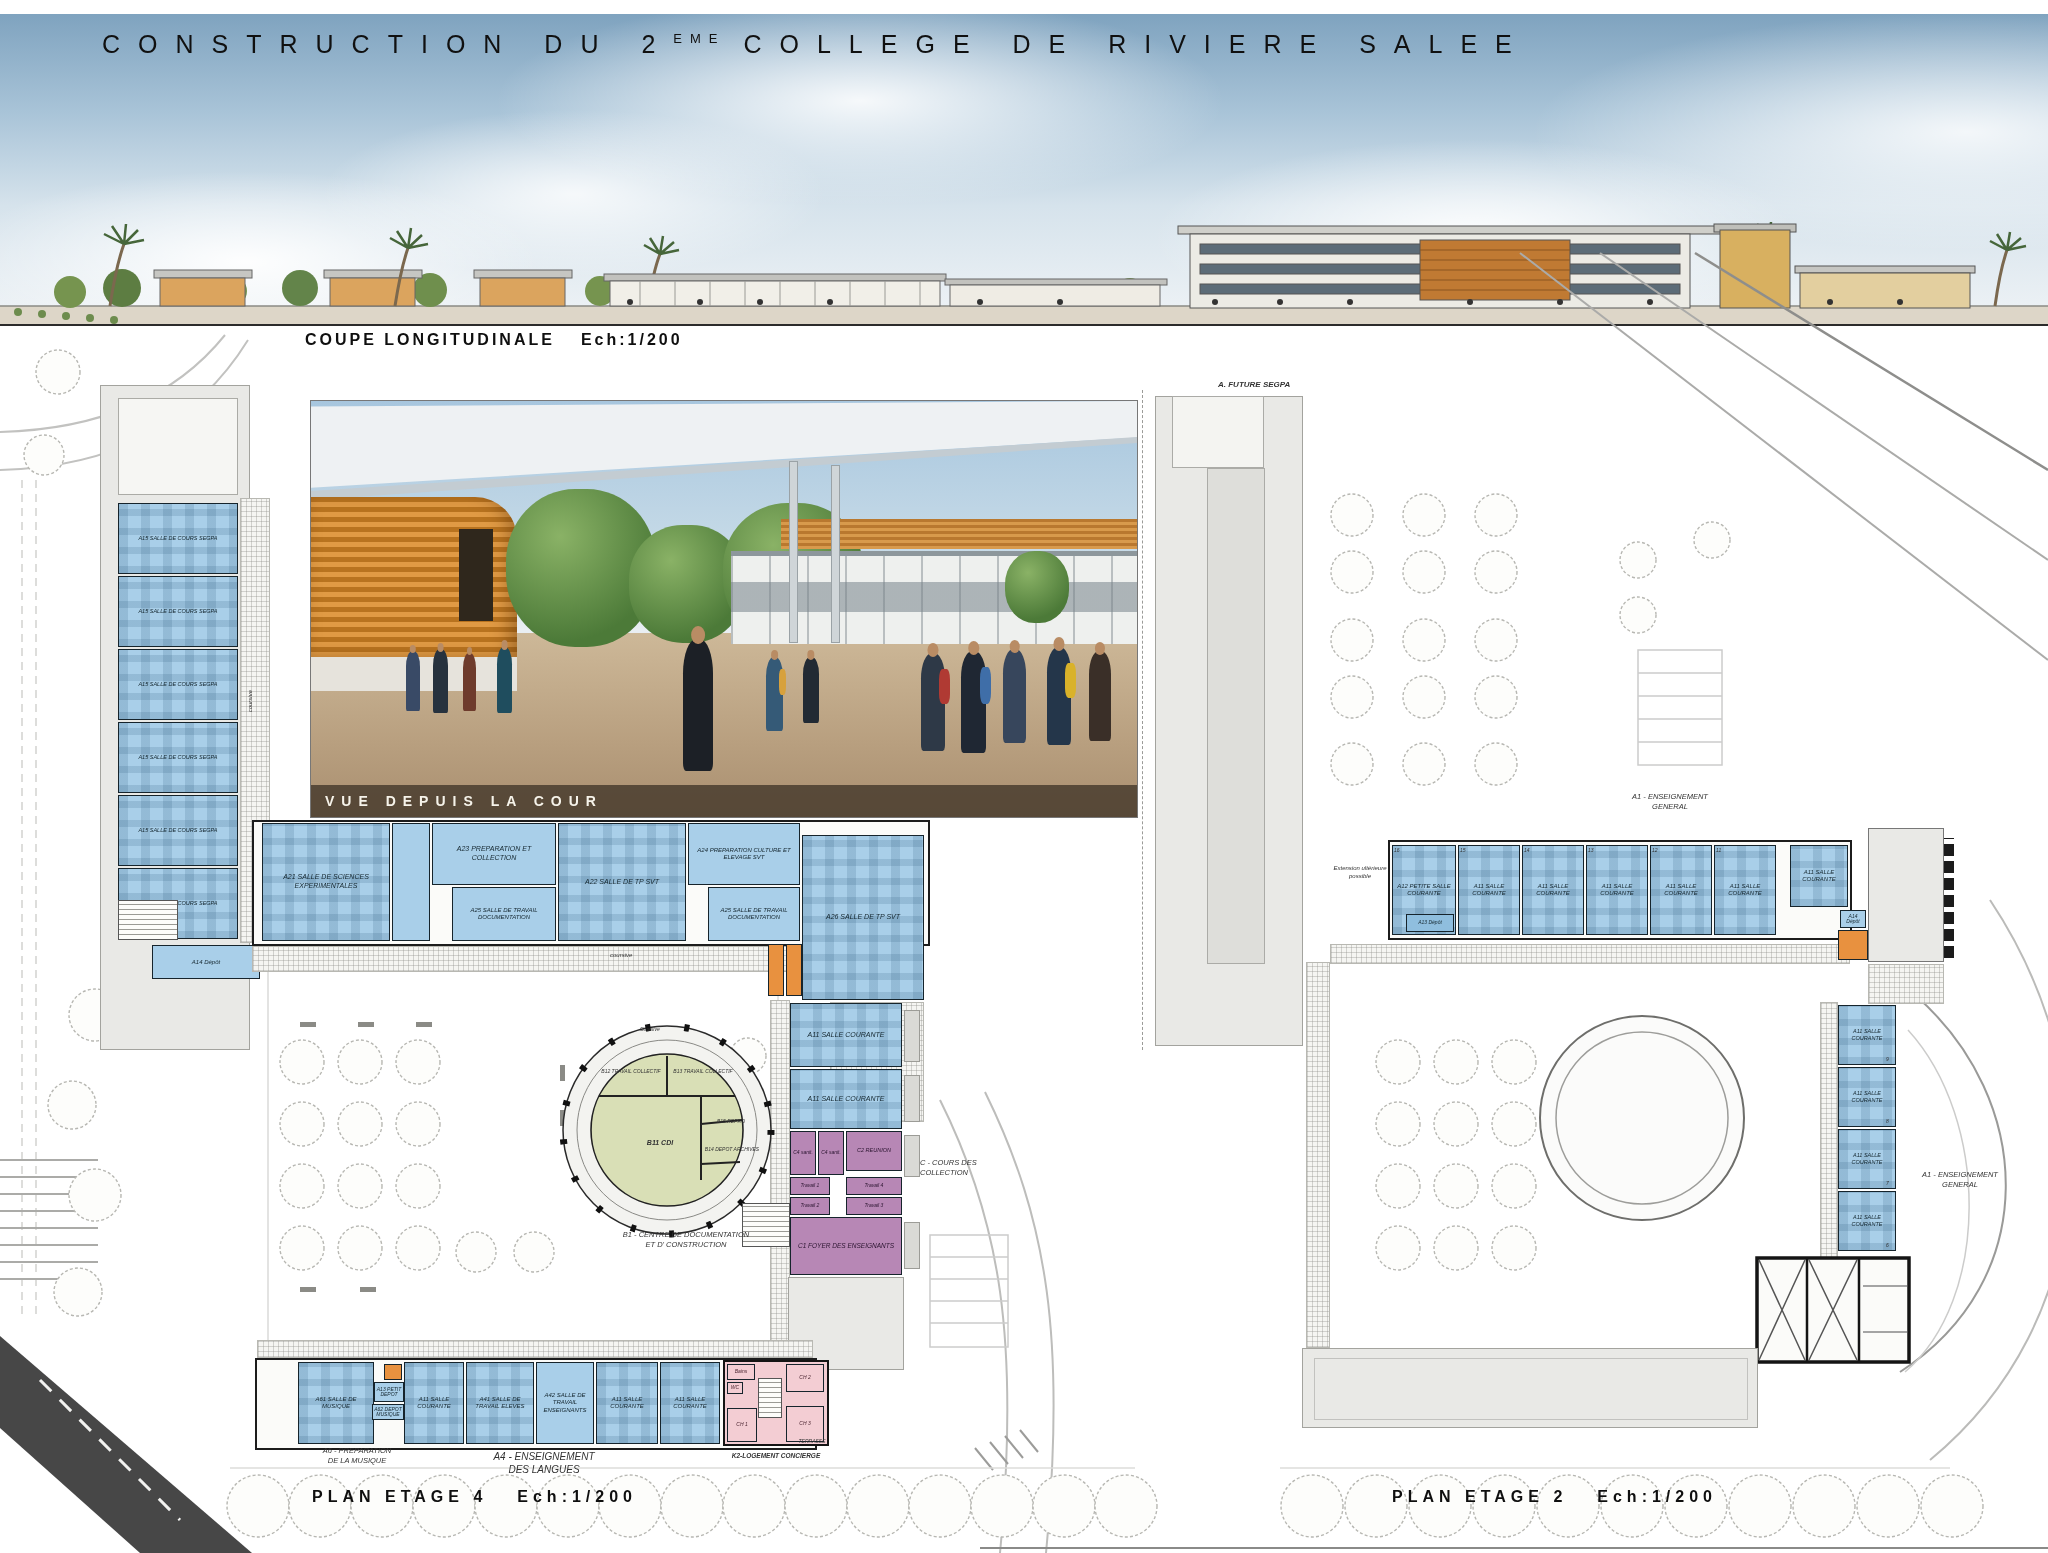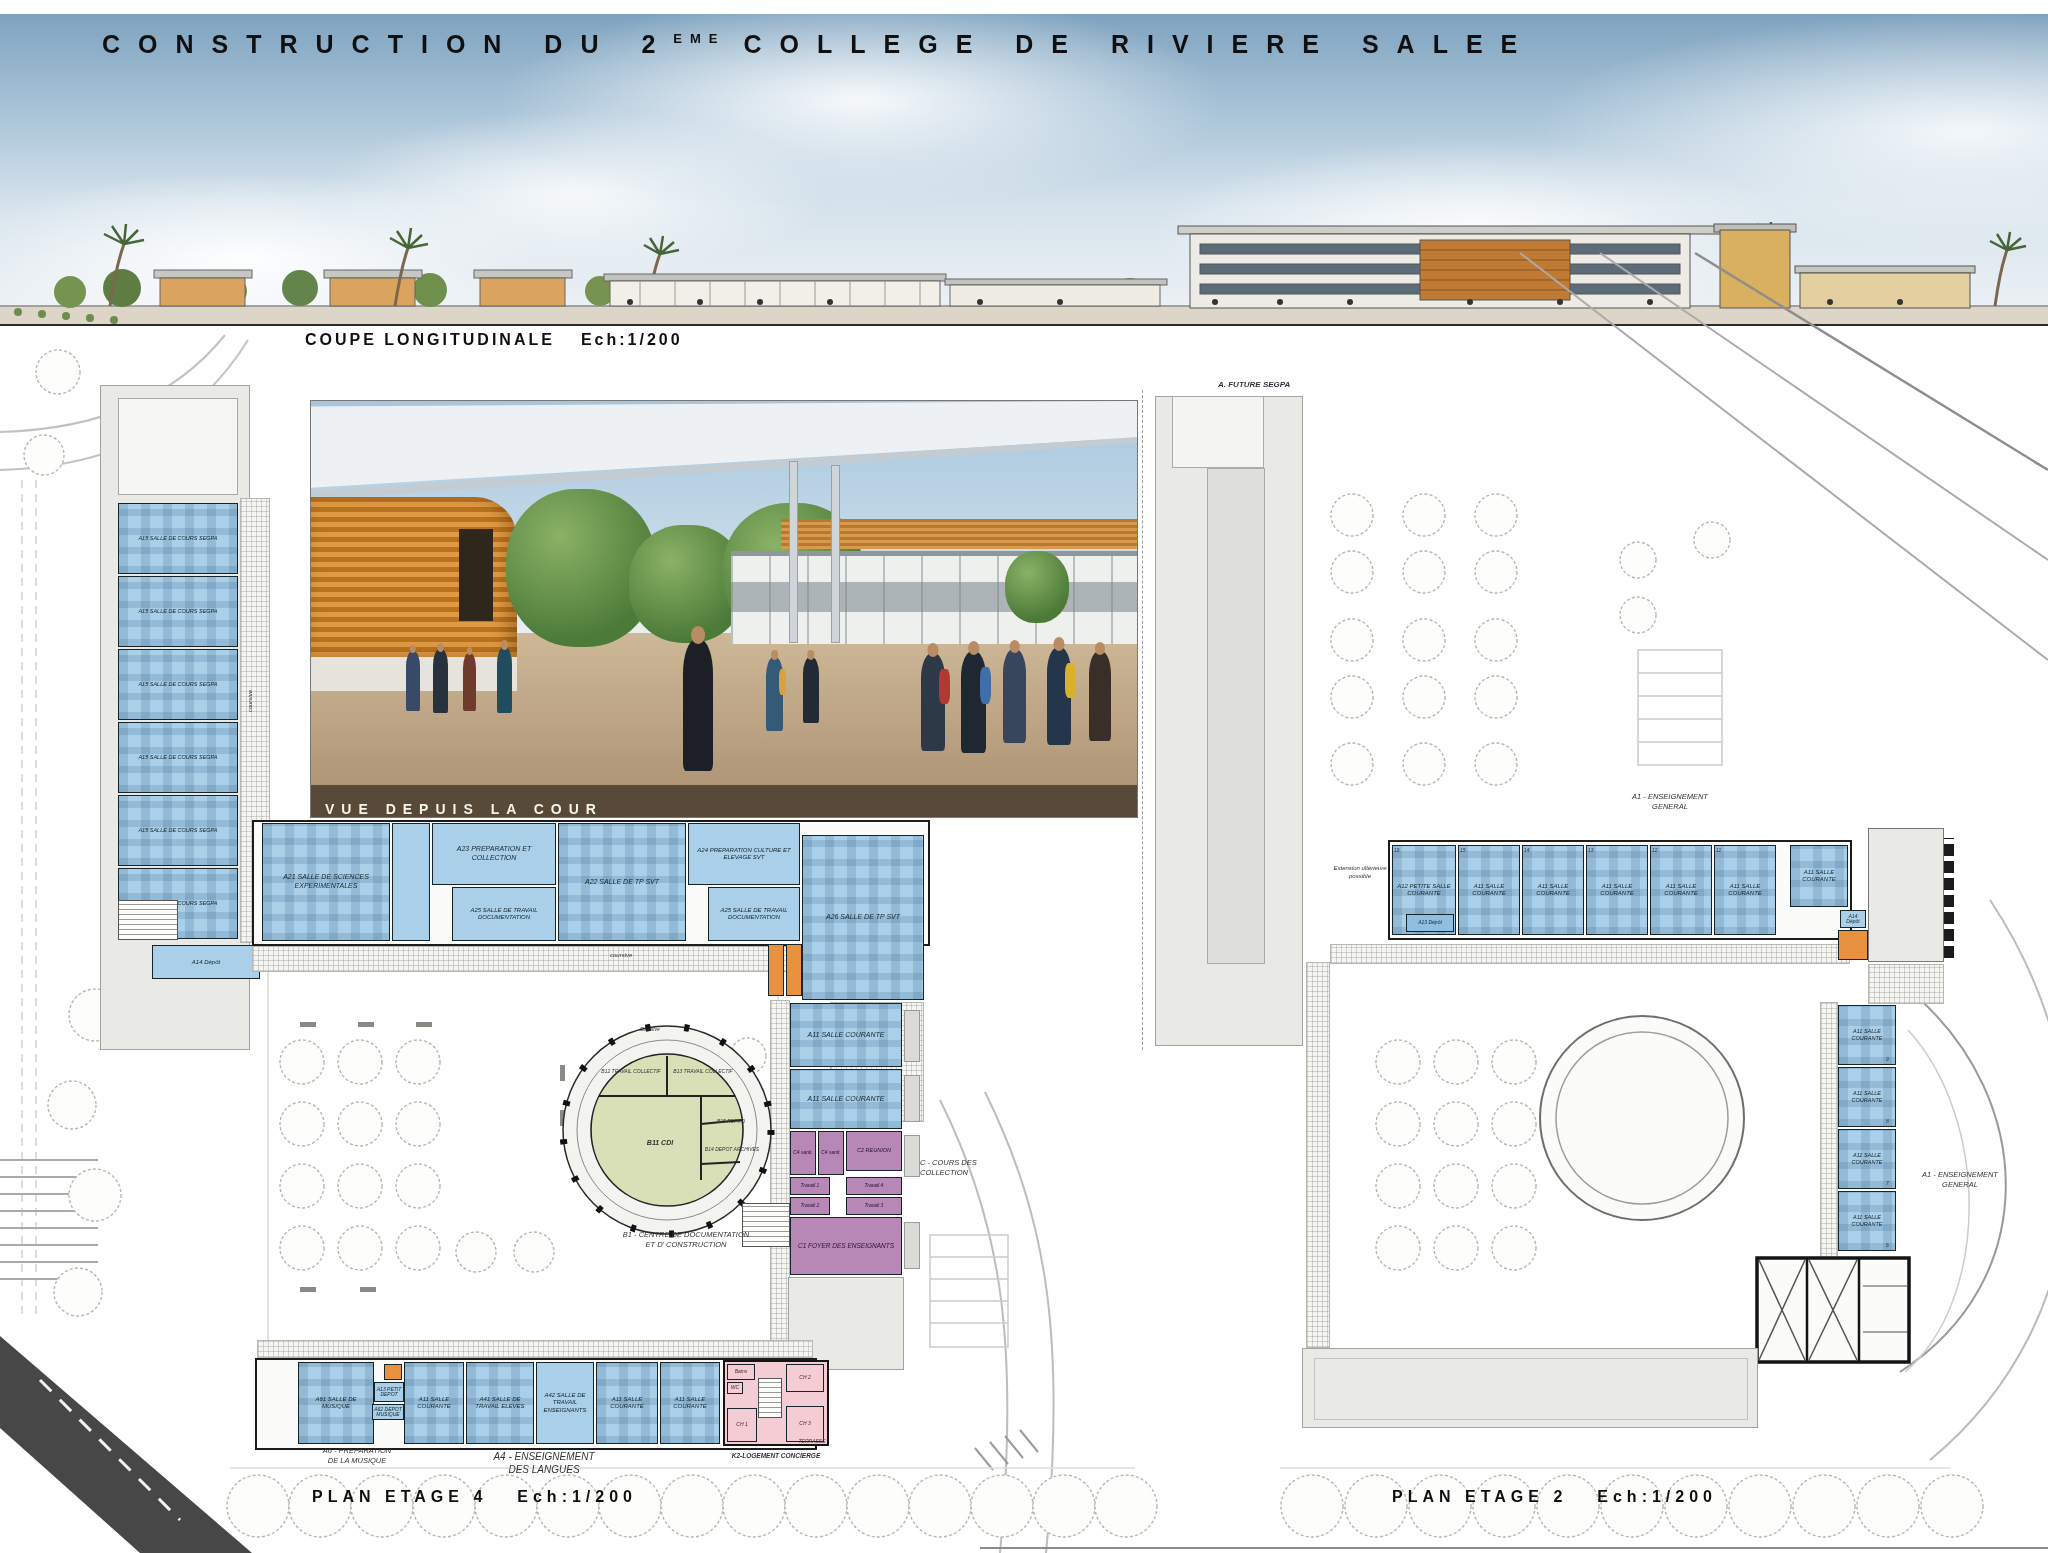--- a/index.html
+++ b/index.html
@@ -18,34 +18,34 @@
 .lbl{position:absolute;font-style:italic;color:#333;text-align:center;line-height:1.3}
 .cap{position:absolute;font-weight:bold;color:#0f0f0f;letter-spacing:5px;white-space:nowrap;font-size:16px}
 .vtext{writing-mode:vertical-rl;transform:rotate(180deg)}
 #banner{position:absolute;left:0;top:14px;width:2048px;height:310px;border-bottom:2px solid #2b2b2b;overflow:hidden;background:
  radial-gradient(ellipse 420px 130px at 12% 80%,rgba(255,255,255,.95),rgba(255,255,255,0) 70%),
  radial-gradient(ellipse 520px 150px at 42% 28%,rgba(255,255,255,.9),rgba(255,255,255,0) 70%),
  radial-gradient(ellipse 460px 140px at 72% 72%,rgba(255,255,255,.95),rgba(255,255,255,0) 70%),
  radial-gradient(ellipse 620px 170px at 96% 38%,rgba(255,255,255,.85),rgba(255,255,255,0) 70%),
  radial-gradient(ellipse 360px 120px at 28% 58%,rgba(255,255,255,.8),rgba(255,255,255,0) 70%),
  linear-gradient(180deg,#7fa3bf 0%,#a9c4d8 32%,#d6e3ec 62%,#eff3f6 100%)}
-#title{position:absolute;left:102px;top:16px;font-size:25px;font-weight:bold;letter-spacing:18px;color:#101010;white-space:nowrap}
+#title{position:absolute;left:102px;top:16px;font-size:25px;font-weight:normal;letter-spacing:18px;color:#101010;white-space:nowrap}
 #title .sup{font-size:13px;letter-spacing:8px;vertical-align:10px}
 #persp{position:absolute;left:310px;top:400px;width:826px;height:416px;overflow:hidden;border:1px solid #777;background:linear-gradient(180deg,#a7c6de 0,#cfe0ea 45%,#e9eef2 55%)}
 #persp .canopy{position:absolute;left:0;top:0;width:100%;height:140px;background:#eef1f3;clip-path:polygon(0 4%,100% 0,100% 26%,0 62%)}
 #persp .canopy2{position:absolute;left:0;top:0;width:100%;height:150px;background:#c3ccd2;clip-path:polygon(0 60%,100% 24%,100% 28%,0 66%)}
 #persp .ground{position:absolute;left:0;top:232px;width:100%;height:184px;background:linear-gradient(180deg,#cdb898 0,#b89f7f 60%,#a98f70 100%)}
 #persp .bldgL{position:absolute;left:0;top:96px;width:206px;height:168px;border-radius:0 42px 0 0;background:repeating-linear-gradient(180deg,#b8731f 0 5px,#e09a44 5px 10px);box-shadow:inset -8px -6px 18px rgba(60,30,0,.35)}
 #persp .bldgLwin{position:absolute;left:148px;top:128px;width:34px;height:92px;background:#2f271c}
 #persp .baseL{position:absolute;left:0;top:256px;width:206px;height:34px;background:#e6e3dc}
 #persp .bldgR{position:absolute;left:420px;top:150px;width:406px;height:88px;background:#eef0ee;border-top:5px solid #8d979c;background-image:repeating-linear-gradient(90deg,rgba(120,130,136,.45) 0 2px,transparent 2px 38px),linear-gradient(180deg,transparent 0 30%,rgba(65,82,94,.38) 30% 64%,transparent 64%)}
 #persp .wood{position:absolute;left:470px;top:118px;width:356px;height:30px;background:repeating-linear-gradient(180deg,#b9782f 0 3px,#d89a4c 3px 6px)}
 #persp .col{position:absolute;width:7px;background:#cfd5d8;border:1px solid #9aa2a6}
 #persp .tree{position:absolute;border-radius:46%;background:radial-gradient(circle at 36% 30%,#8ab266,#4c7a38 72%)}
-#persp .band{position:absolute;left:0;bottom:0;width:100%;height:32px;background:rgba(64,53,40,.78);color:#f6f3ea;display:flex;align-items:flex-end;padding-left:14px;letter-spacing:7px;font-weight:bold;font-size:14px}
+#persp .band{position:absolute;left:0;bottom:0;width:100%;height:32px;background:rgba(64,53,40,.78);color:#f6f3ea;display:flex;align-items:center;padding-left:14px;letter-spacing:7px;font-weight:bold;font-size:14px}
 .fig{position:absolute;border-radius:45% 45% 10% 10%/26% 26% 6% 6%;background:#2c313d}
 .fig .head{position:absolute;left:50%;top:-10%;width:46%;height:14%;transform:translateX(-50%);border-radius:50%;background:#b98c64}
 .fig .pack{position:absolute;right:-20%;top:16%;width:46%;height:36%;border-radius:30%}
 svg .tr{fill:#fdfdfb;stroke:#b7b7b2;stroke-width:1.4;stroke-dasharray:3 2.2}
 </style>
 </head>
 <body>
 
 <div id="board">
 

